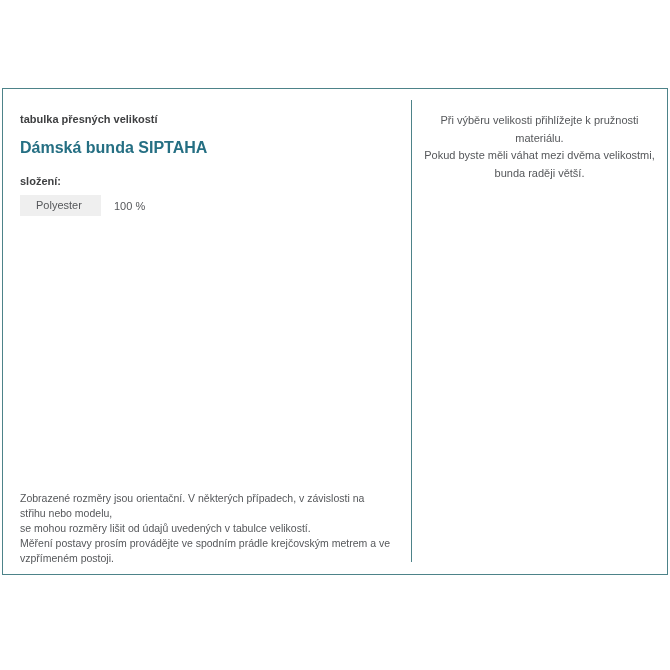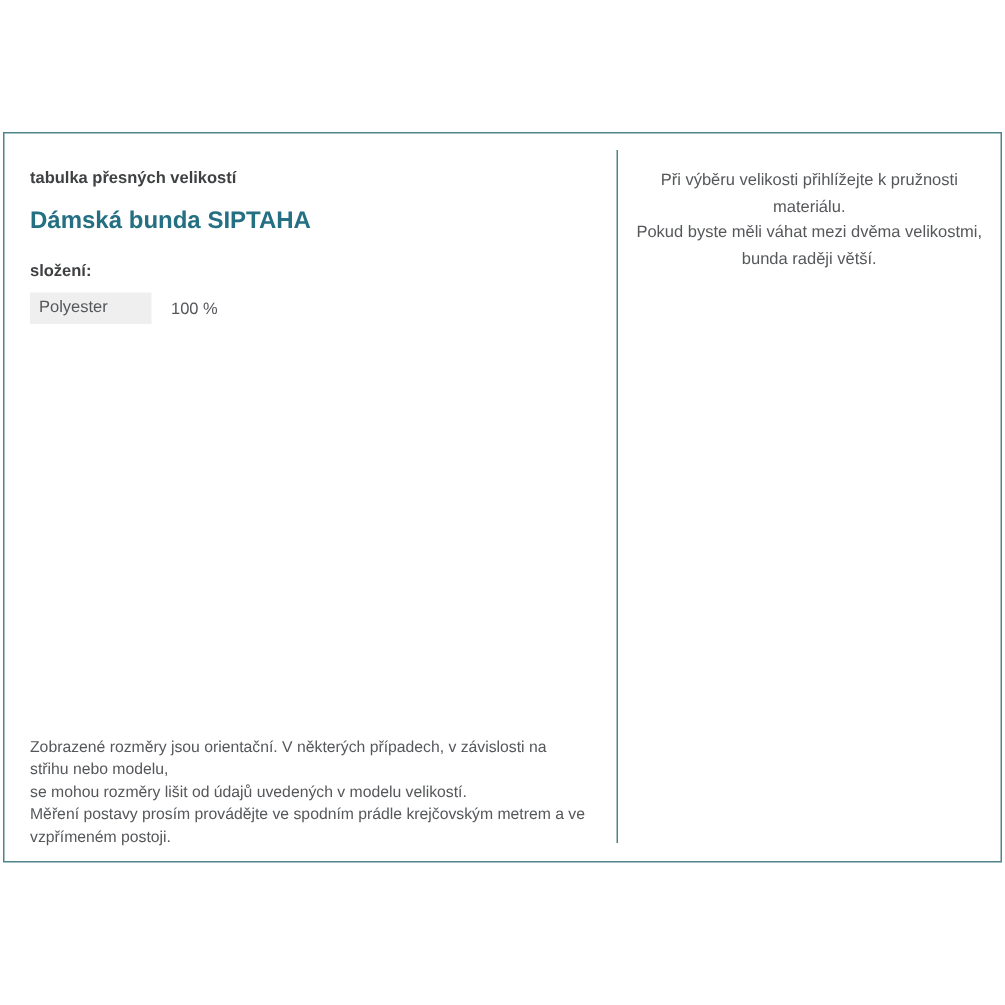--- a/index.html
+++ b/index.html
@@ -50,21 +50,21 @@
     display: flex;
     align-items: center;
   }
   .material-chip {
     width: 81px;
     height: 21px;
     line-height: 21px;
     background: #efefef;
     color: #55575a;
     font-size: 11px;
-    padding-left: 6px;
+    padding-left: 16px;
   }
   .material-percent {
     margin-left: 13px;
     font-size: 11px;
     color: #55575a;
   }
   .notes-block {
     margin-top: auto;
     font-size: 10.5px;
     line-height: 15px;
@@ -99,21 +99,21 @@
 
     <div class="composition-heading">složení:</div>
 
     <div class="material-row">
       <div class="material-chip">Polyester</div>
       <div class="material-percent">100 %</div>
     </div>
 
     <div class="notes-block">
       <div>Zobrazené rozměry jsou orientační. V některých případech, v závislosti na střihu nebo modelu,</div>
-      <div>se mohou rozměry lišit od údajů uvedených v modelu velikostí.</div>
+      <div>se mohou rozměry lišit od údajů uvedených v tabulce velikostí.</div>
       <div>Měření postavy prosím provádějte ve spodním prádle krejčovským metrem a ve vzpřímeném postoji.</div>
     </div>
   </div>
 
   <div class="divider"></div>
 
   <div class="right-col">
     <div class="advice-block">
       <div>Při výběru velikosti přihlížejte k pružnosti materiálu.</div>
       <div>Pokud byste měli váhat mezi dvěma velikostmi,</div>

